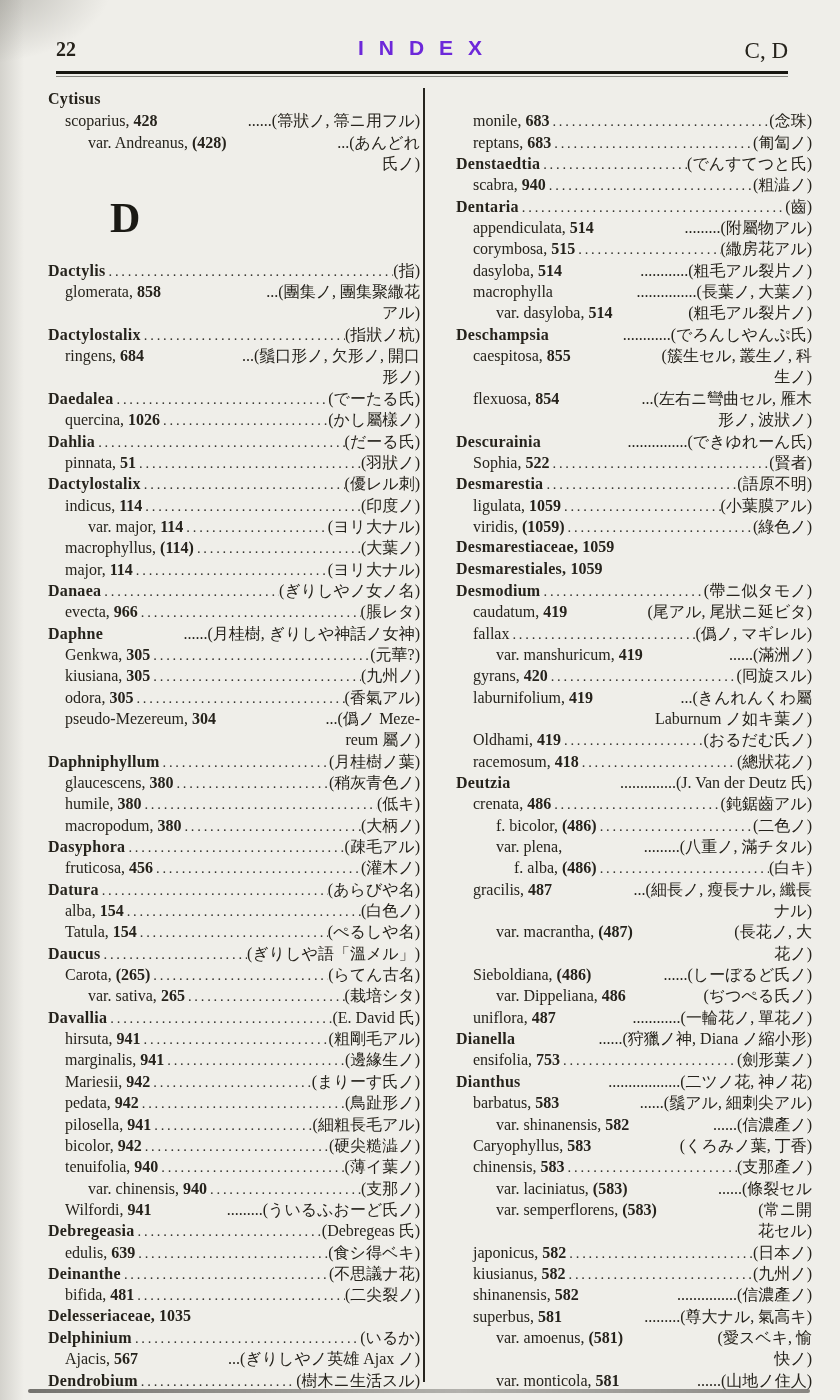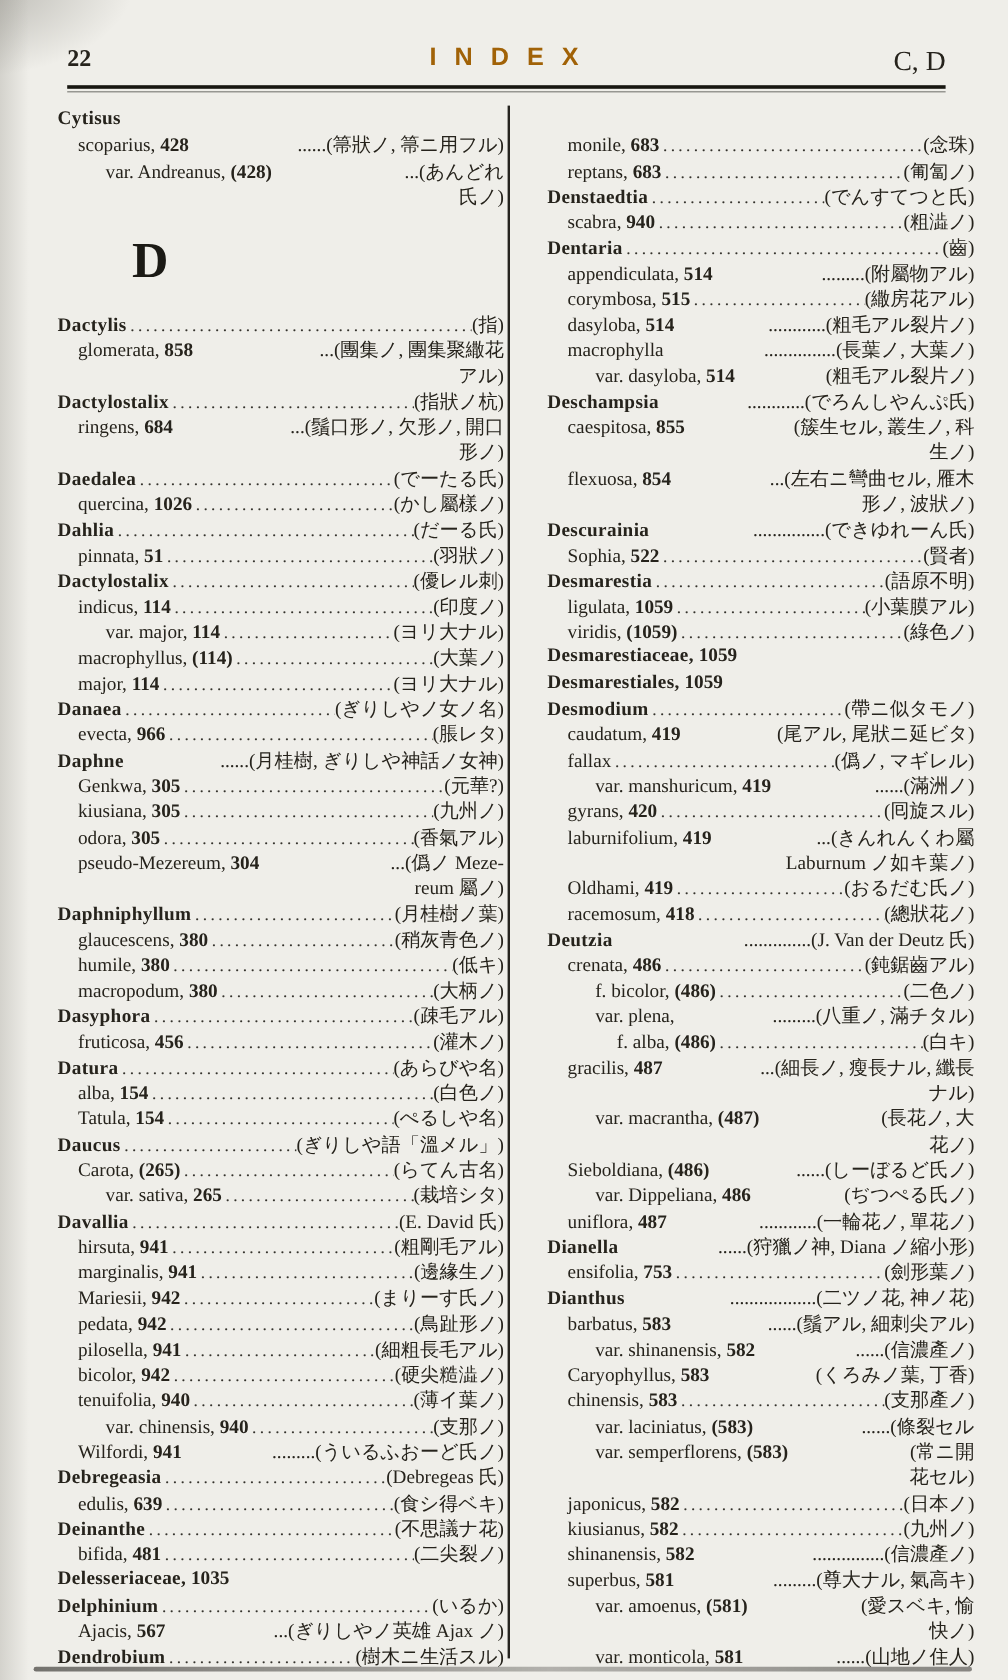--- a/index.html
+++ b/index.html
@@ -9,21 +9,21 @@
   .smudge-tl{position:absolute;left:0;top:0;width:240px;height:150px;pointer-events:none;
      background:radial-gradient(190px 110px at -25px -15px,rgba(110,108,100,.45),rgba(110,108,100,0) 72%);}
   .edge-l{position:absolute;left:0;top:0;bottom:0;width:24px;pointer-events:none;
      background:linear-gradient(90deg,rgba(140,138,130,.28),rgba(140,138,130,0));}
   .streak{position:absolute;left:28px;right:30px;top:1389px;height:4px;border-radius:2px;filter:blur(.5px);
      background:linear-gradient(90deg,rgba(50,48,44,.65),rgba(50,48,44,.32) 55%,rgba(50,48,44,.55));}
   
   .pageno{position:absolute;left:56px;top:38px;font-size:20px;font-weight:600;}
   .title{position:absolute;left:0;right:0;top:36px;text-align:center;
      font-family:"Liberation Sans","DejaVu Sans",sans-serif;font-size:21px;font-weight:600;
-     letter-spacing:15px;padding-left:15px;color:#a16207;}
+     letter-spacing:15px;padding-left:15px;color:#6d28d9;}
   .corner{position:absolute;right:52px;top:38px;font-size:23px;}
   .rule{position:absolute;left:56px;right:52px;top:71px;height:3px;background:#181711;}
   .rule2{position:absolute;left:56px;right:52px;top:76px;height:1px;background:rgba(24,23,17,.5);}
   .divider{position:absolute;left:423px;top:88px;height:1294px;width:2px;background:#26241f;}
   
   .col{position:absolute;top:90px;}
   .col-left{left:48px;width:372px;}
   .col-right{left:456px;width:356px;}
   .line{display:flex;align-items:baseline;height:21.35px;font-size:16px;overflow:hidden;white-space:nowrap;}
   .left{white-space:nowrap;}

